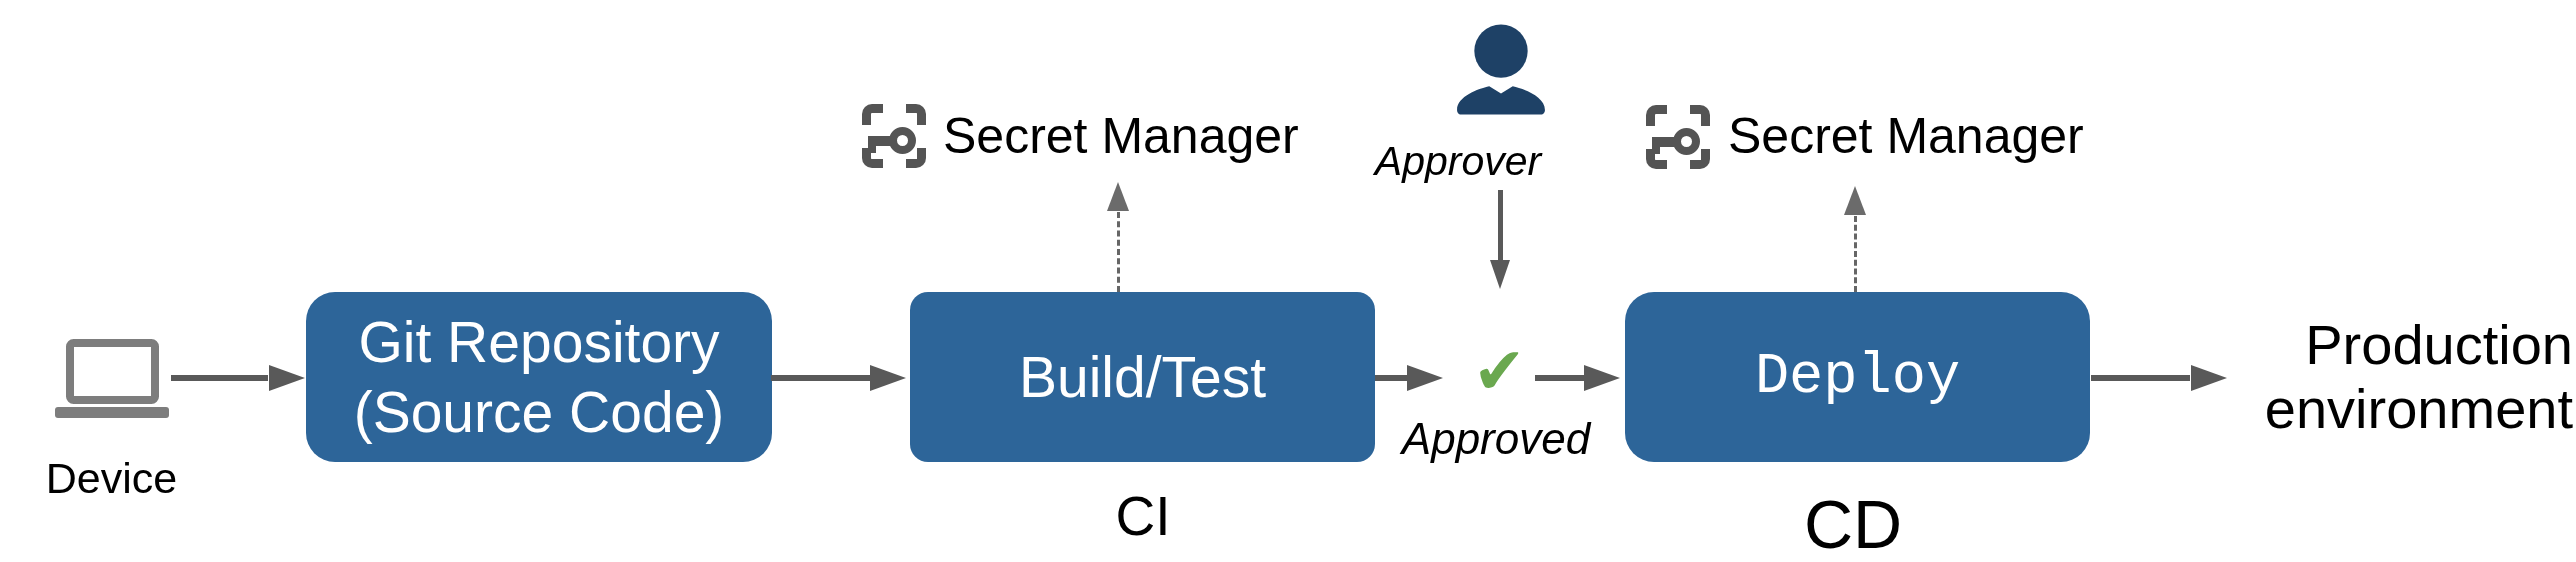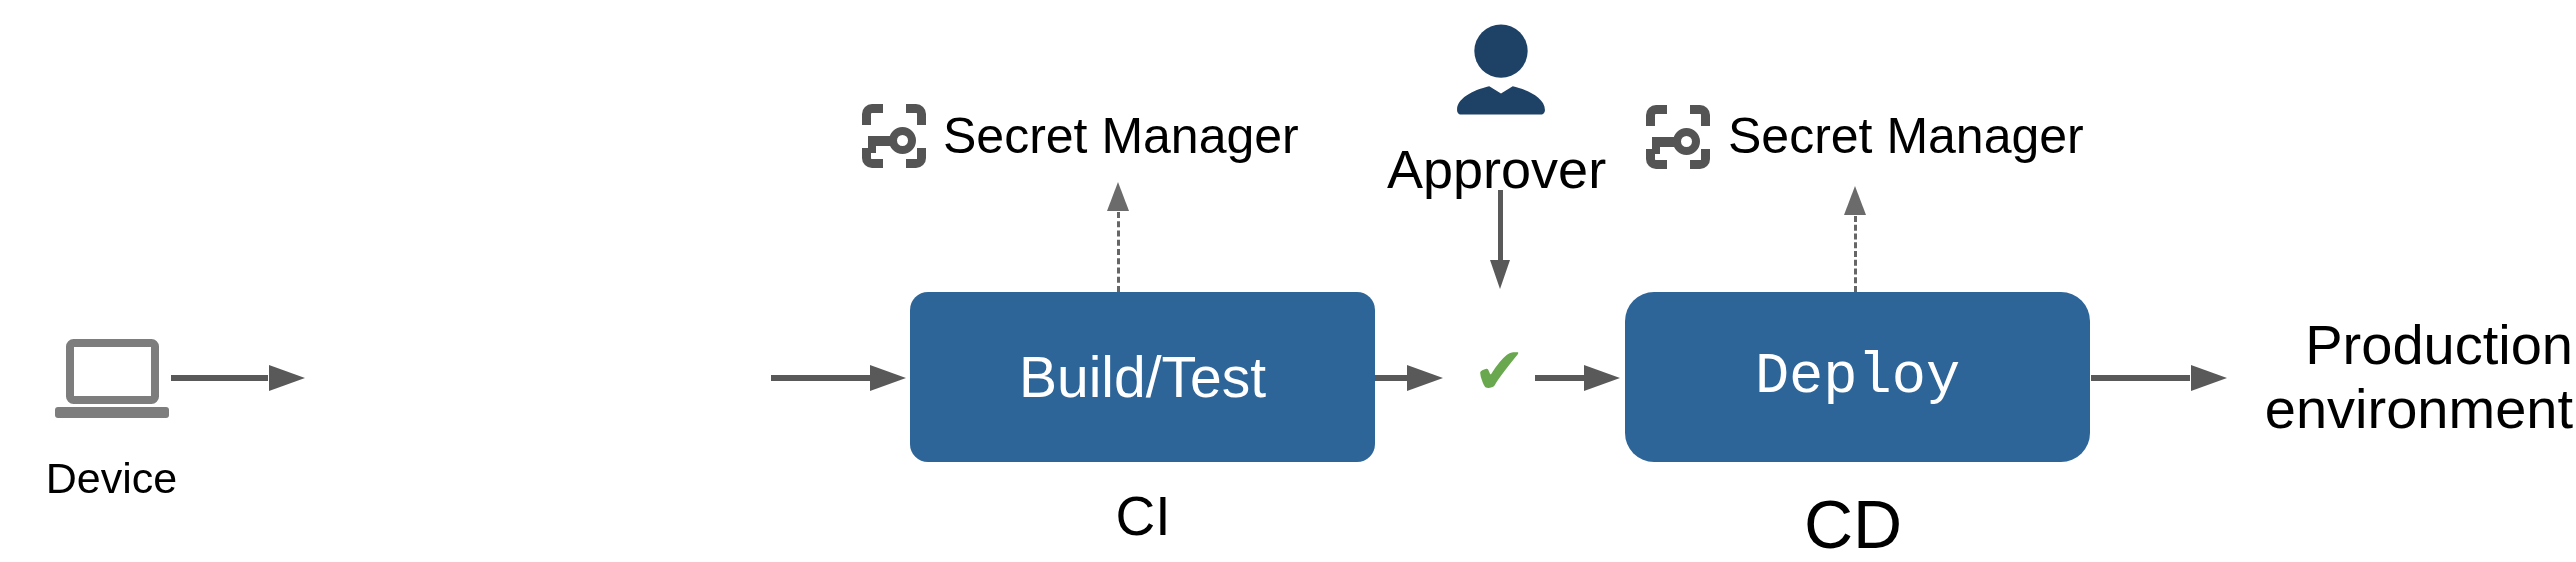--- a/index.html
+++ b/index.html
@@ -25,21 +25,21 @@
     text-align:center;
   }
 
   
   .lbl{position:absolute;text-align:center;font-size:49px;line-height:1.15;}
   .lbl-device{left:13px;top:454px;width:197px;font-size:43px;}
   .lbl-ci{left:1067px;top:485px;width:152px;font-size:55px;}
   .lbl-cd{left:1777px;top:485px;width:152px;font-size:68px;}
   .lbl-sm1{left:943px;top:108px;width:394px;text-align:left;font-size:50px;}
   .lbl-sm2{left:1728px;top:108px;width:394px;text-align:left;font-size:50px;}
-  .lbl-approver{left:1387px;top:138px;width:212px;font-size:54px;}
+  .lbl-approver{left:1352px;top:138px;width:212px;font-size:41px;font-style:italic;}
   .lbl-approved{left:1401px;top:414px;width:190px;font-size:44px;font-style:italic;}
   .lbl-production{left:2247px;top:313px;width:326px;text-align:right;font-size:56px;line-height:64px;}
 
   
   .laptop-screen{
     position:absolute;left:66px;top:339px;width:93px;height:65px;
     box-sizing:border-box;border:8.3px solid #7d7d7d;border-radius:7.6px;background:#fff;
   }
   .laptop-base{
     position:absolute;left:55px;top:407px;width:114px;height:11.4px;
@@ -95,20 +95,24 @@
 
 <div id="canvas">
 
   <div class="laptop-screen"></div>
   <div class="laptop-base"></div>
   <div class="lbl lbl-device">Device</div>
 
   <div class="shaft-h" style="left:171px;width:97px;"></div>
   <div class="head-right" style="left:269px;"></div>
 
+  <div class="node-box" style="left:306px;top:292px;width:466px;">
+    <div>Git Repository</div>
+    <div>(Source Code)</div>
+  </div>
 
   <div class="shaft-h" style="left:771px;width:99px;"></div>
   <div class="head-right" style="left:870px;"></div>
 
   <div class="smicon" style="left:862px;top:104px;">
     <div class="corner tl"></div>
     <div class="corner tr"></div>
     <div class="corner bl"></div>
     <div class="corner br"></div>
     <div class="ring"></div>
@@ -131,20 +135,21 @@
   <svg class="person-svg" viewBox="0 0 130 115">
     <circle cx="65" cy="34" r="34" fill="#1e4166"></circle>
     <path d="M14 115 c-3 0 -5 -3 -5 -6 c0 -17 27 -27 41 -30 l15 9 l15 -9 c14 3 41 13 41 30 c0 3 -2 6 -5 6 z" fill="#1e4166"></path>
   </svg>
   <div class="lbl lbl-approver">Approver</div>
 
   <div class="shaft-v" style="left:1498px;top:190px;height:71px;"></div>
   <div class="head-down" style="left:1490px;top:260px;"></div>
 
   <div class="check">✔</div>
+  <div class="lbl lbl-approved">Approved</div>
 
   <div class="shaft-h" style="left:1535px;width:49px;"></div>
   <div class="head-right" style="left:1584px;"></div>
 
   <div class="smicon" style="left:1646px;top:105px;">
     <div class="corner tl"></div>
     <div class="corner tr"></div>
     <div class="corner bl"></div>
     <div class="corner br"></div>
     <div class="ring"></div>

